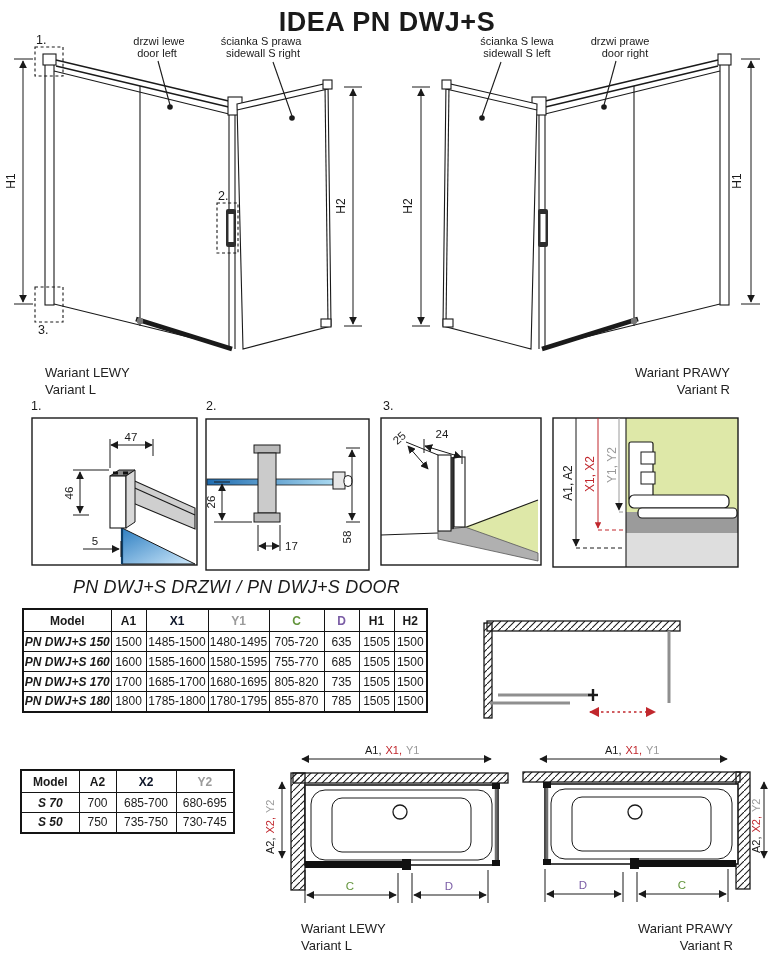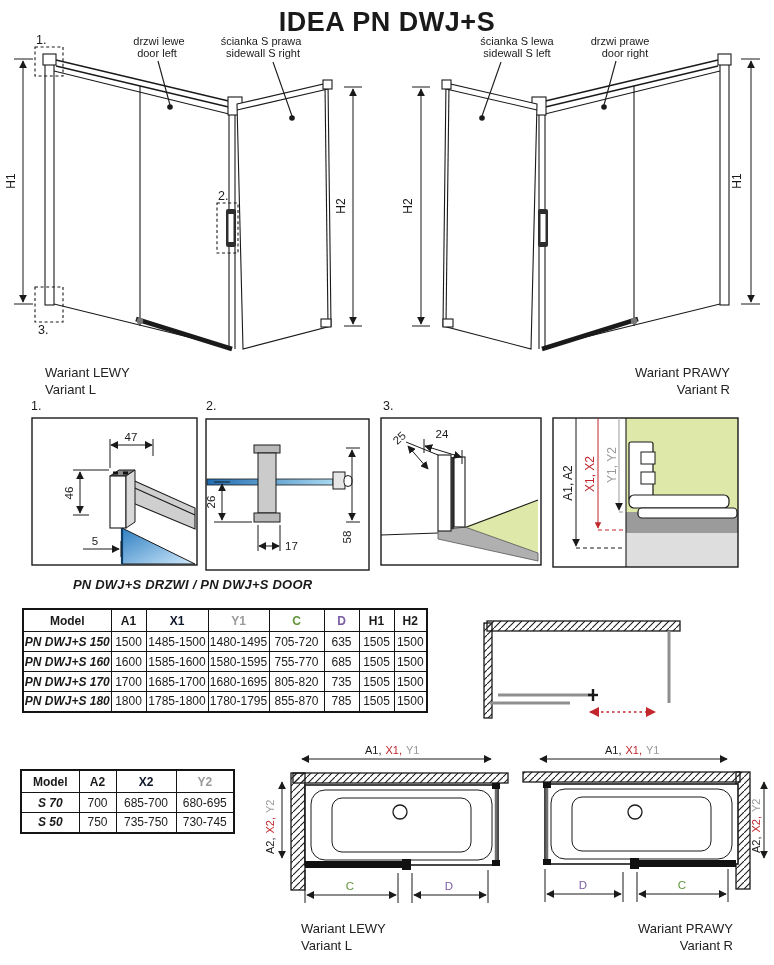--- a/index.html
+++ b/index.html
@@ -1,20 +1,20 @@
 <!DOCTYPE html>
 <html><head>
 <meta charset="utf-8">
 <style>
   html,body{margin:0;padding:0;background:#fff;}
   .page{position:relative;width:774px;height:965px;background:#fff;overflow:hidden;
         font-family:"Liberation Sans",sans-serif;color:#1a1a1a;}
   .abs{position:absolute;}
   .title{left:0;top:7px;width:774px;text-align:center;font-size:27px;font-weight:700;letter-spacing:.5px;}
-  .sec-head{font-size:13px;font-weight:700;font-style:italic;letter-spacing:.2px;}
+  .sec-head{font-size:18px;font-weight:400;font-style:italic;letter-spacing:.2px;}
   .caption{font-size:13px;line-height:16.5px;color:#222;}
   .caption.right{text-align:right;}
   svg{display:block;}
   svg text{font-family:"Liberation Sans",sans-serif;font-size:11px;fill:#1a1a1a;}
   text.dimlab{font-size:11.5px;}
   text.rot{font-size:12px;}
   text.callout{font-size:12.5px;}
   .red{fill:#c1272d;}   .grayt{fill:#9a9a9a;}  .greent{fill:#63953c;} .purplet{fill:#7a5ca5;}
   .ln{stroke:#1a1a1a;stroke-width:1.1;fill:none;}
   .ln2{stroke:#1a1a1a;stroke-width:1.4;fill:none;}

